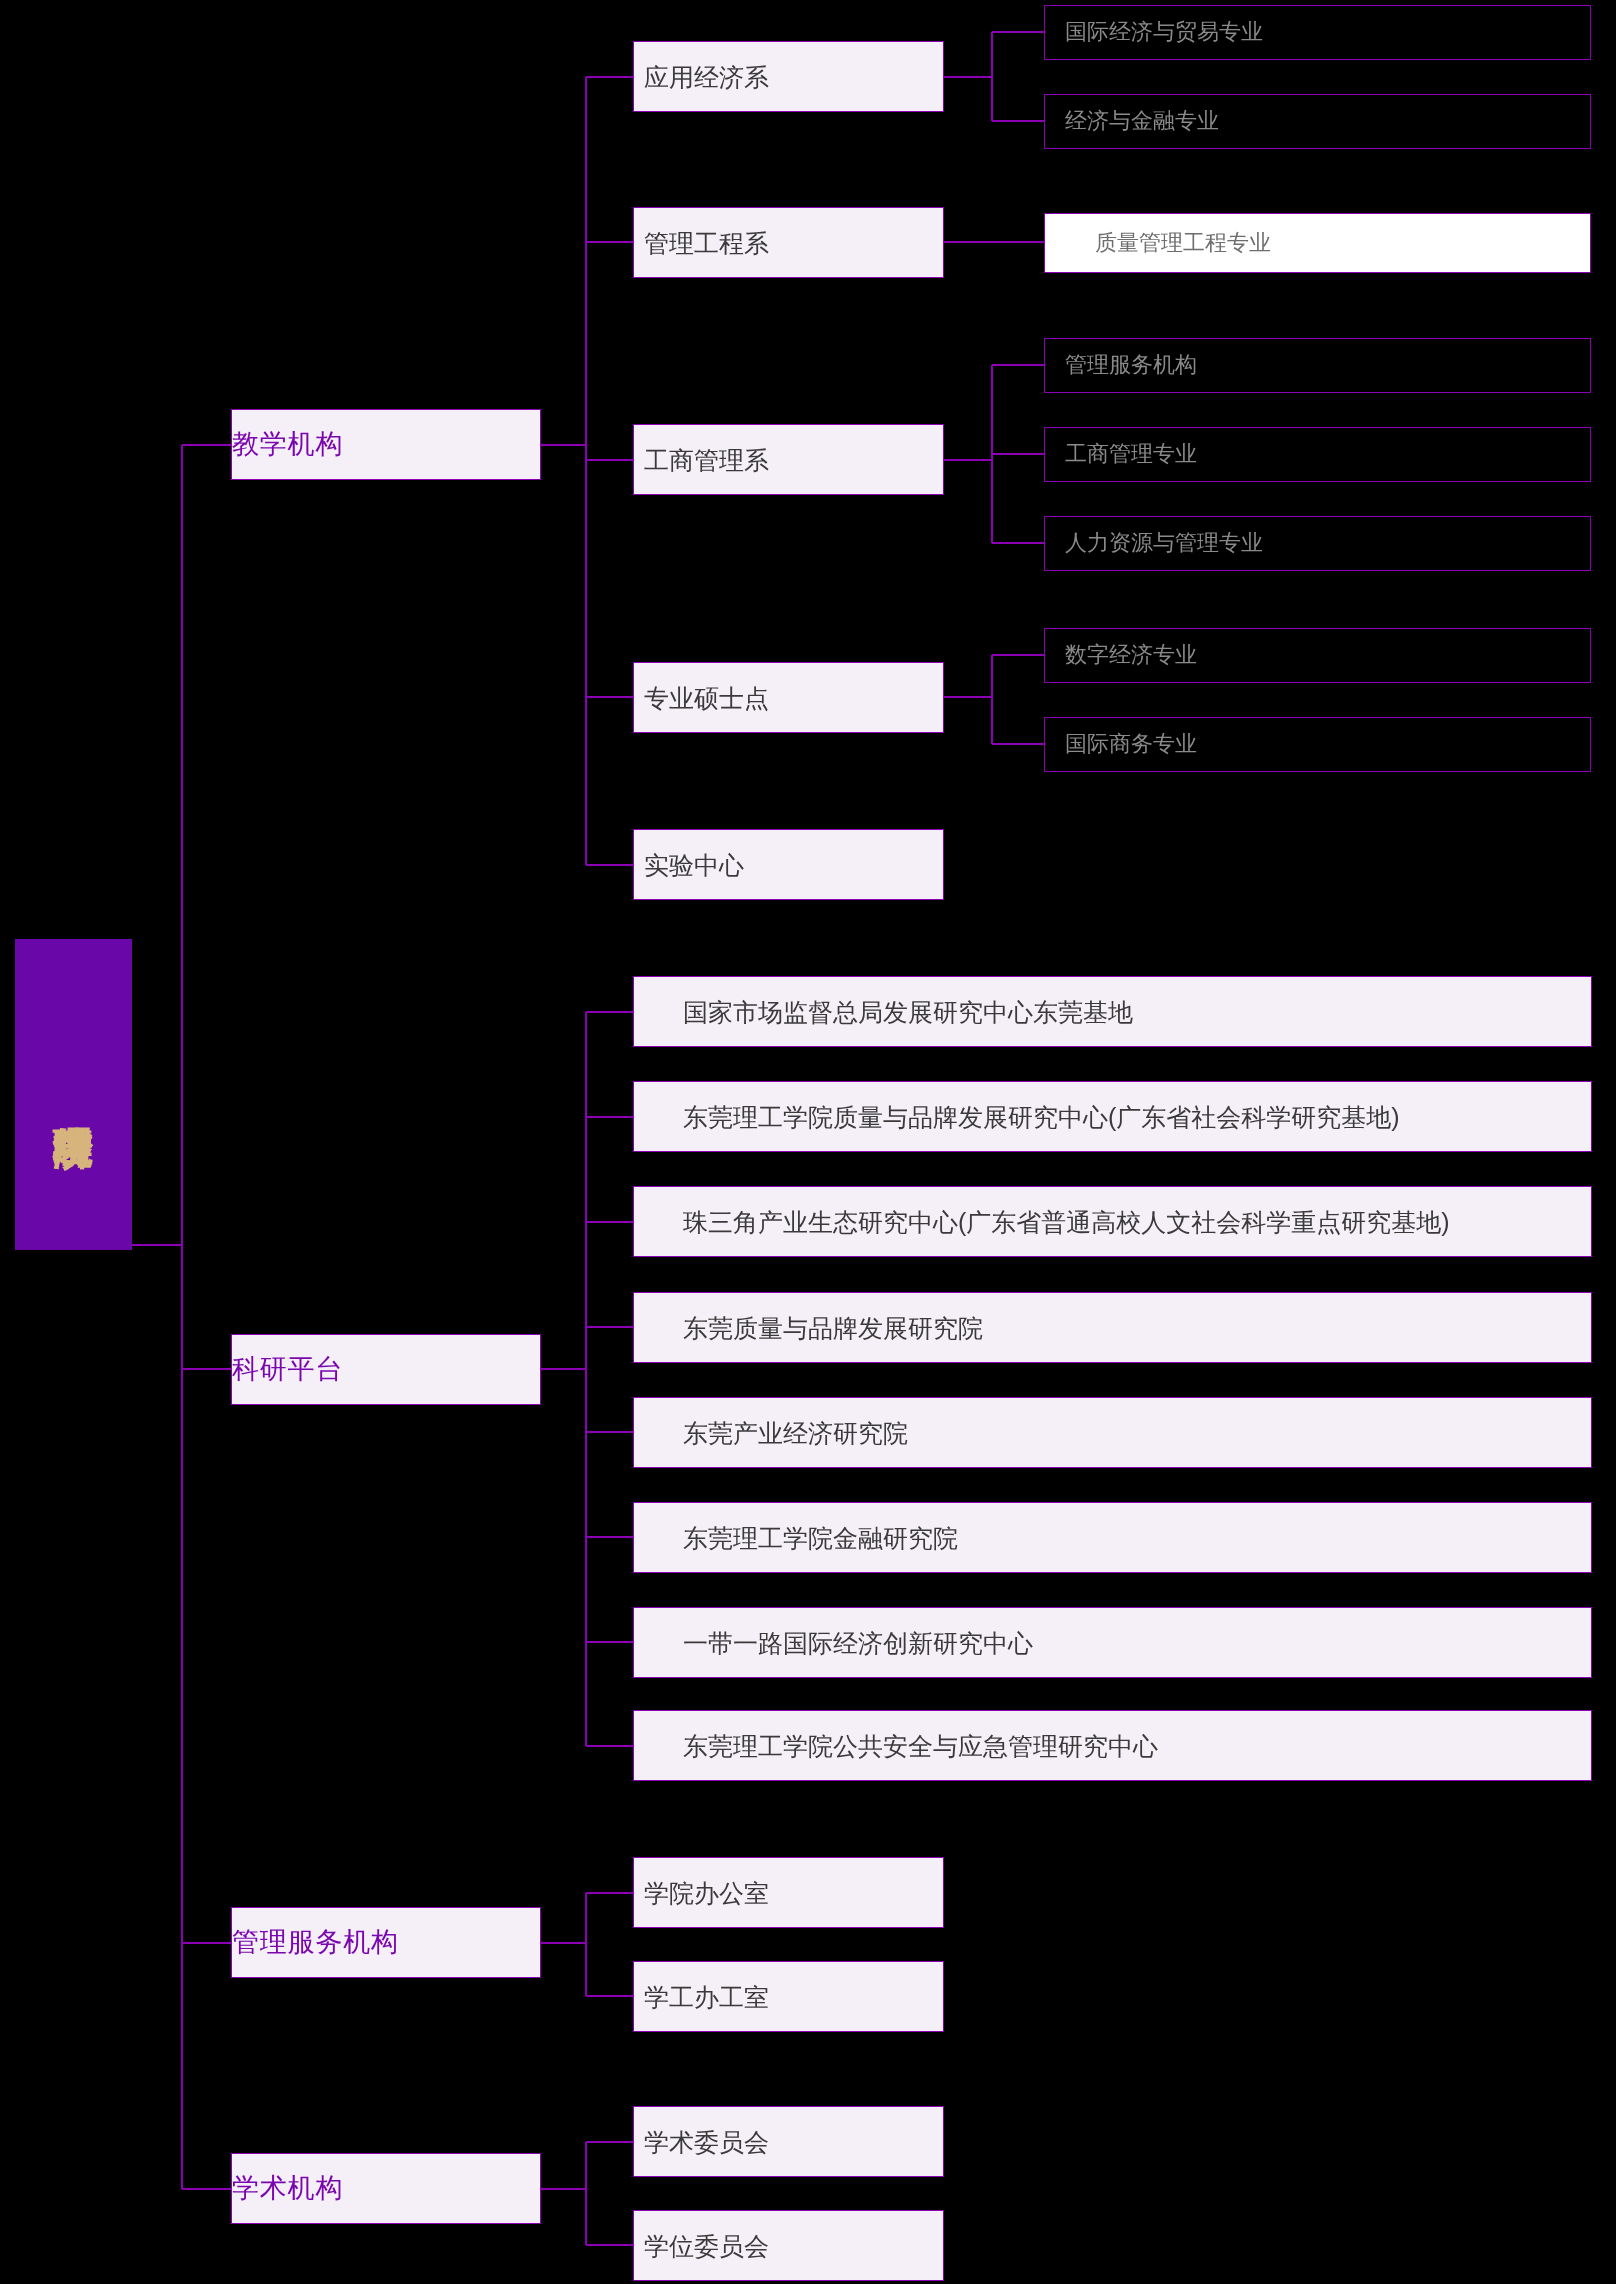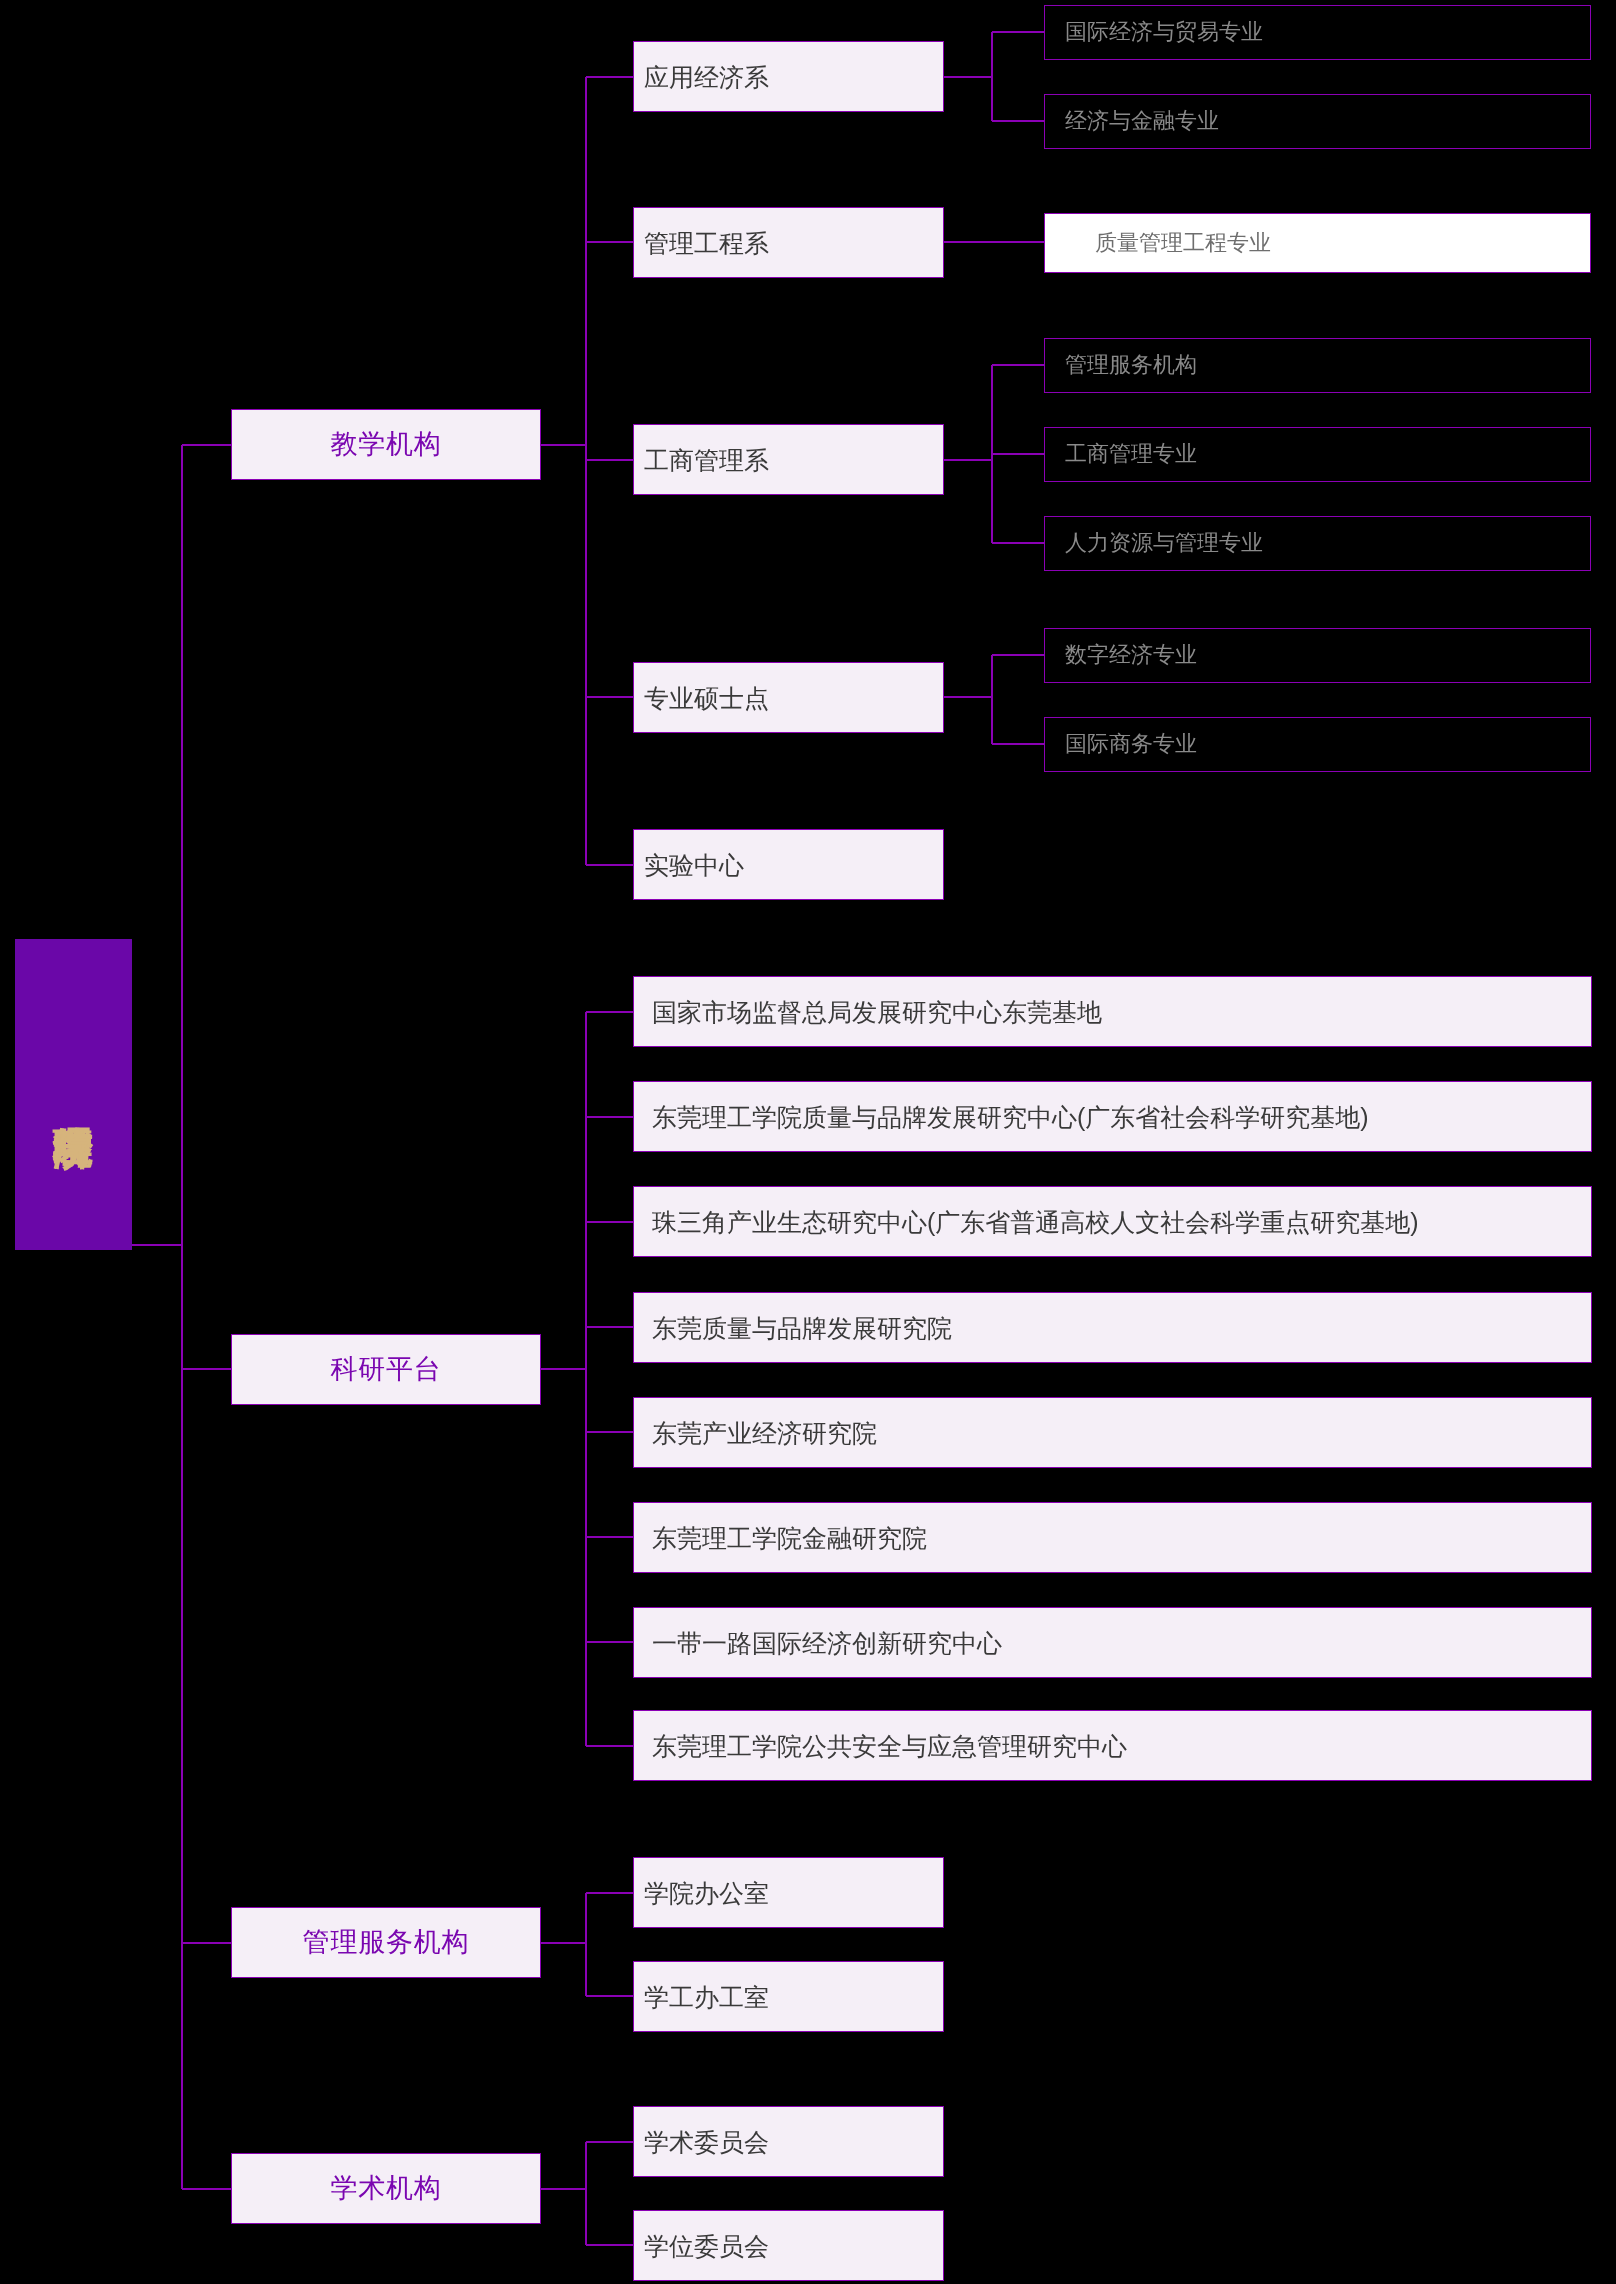--- a/index.html
+++ b/index.html
@@ -42,21 +42,20 @@
   }
   .node .txt{
     white-space:nowrap;
     line-height:1.2;
   }
 
   
   .lvl1{
     left:231px;width:310px;height:71px;
     background:#F5EFF7;
-    justify-content:center;
   }
   .lvl1 .txt{
     color:#7A06B0;
     font-size:27px;
     letter-spacing:0.8px;
   }
 
   
   .lvl2{
     left:633px;width:311px;height:71px;
@@ -72,20 +71,21 @@
   
   .lvl2w{
     left:633px;width:959px;height:71px;
     background:#F5EFF7;
     justify-content:flex-start;
   }
   .lvl2w .txt{
     color:#3A3A3A;
     font-size:25px;
     padding-left:18px;
+    margin-left:31px;
   }
 
   
   .lvl3{
     left:1044px;width:547px;height:55px;
     background:transparent;
     justify-content:flex-start;
   }
   .lvl3 .txt{
     color:#8A8A8A;

